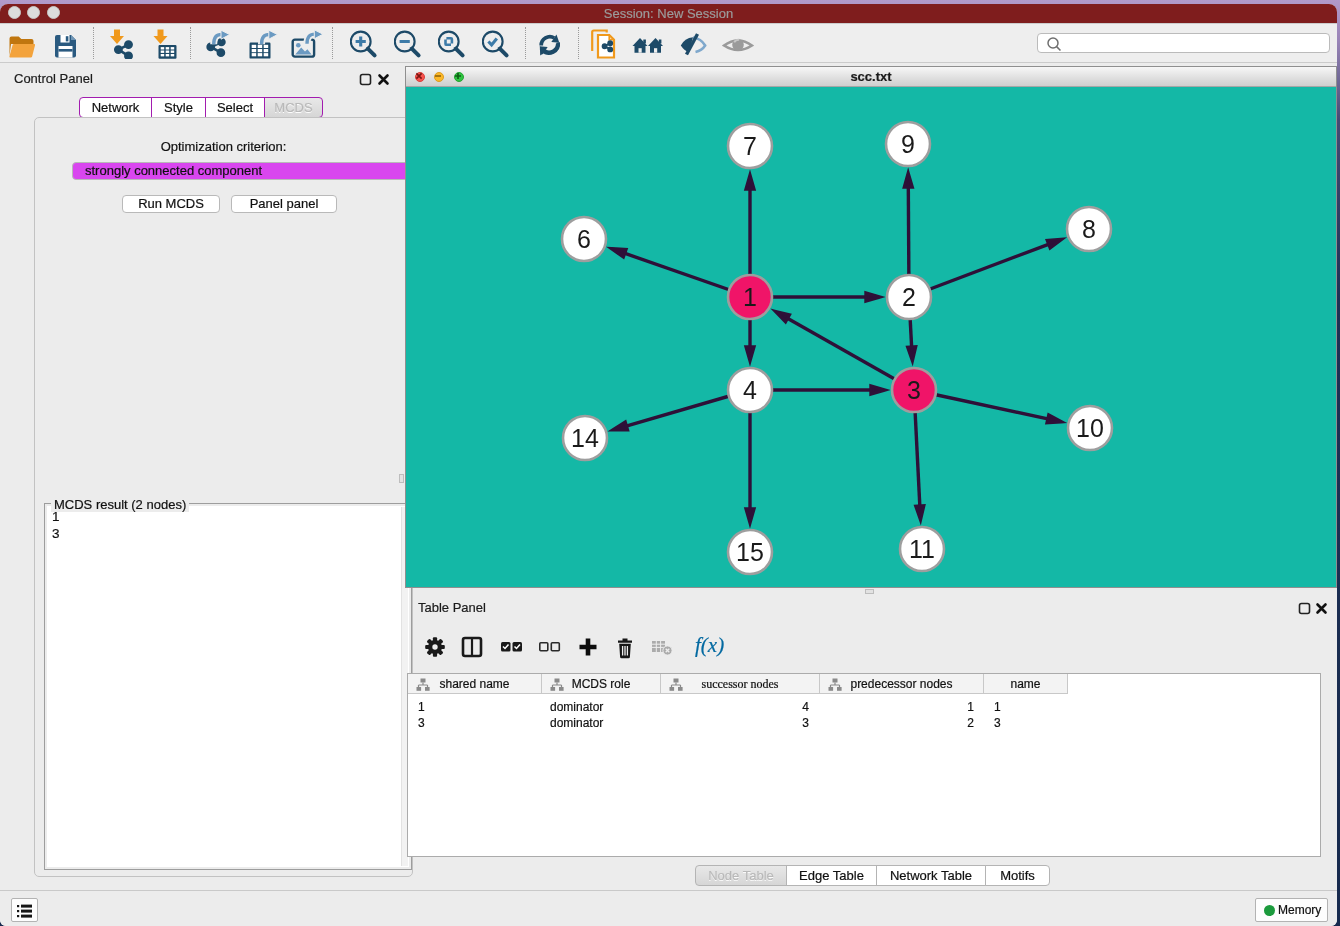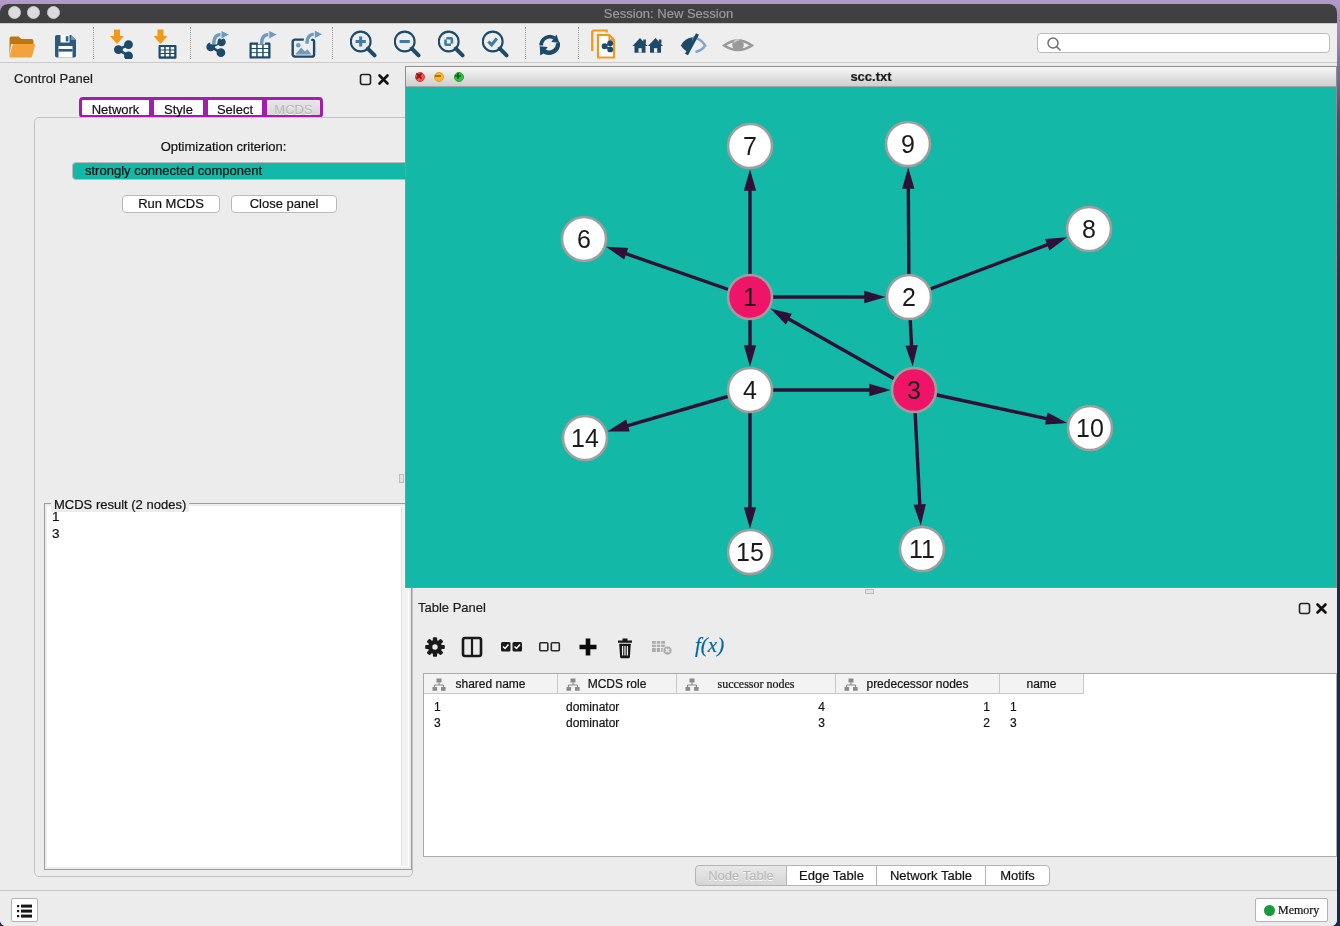--- a/index.html
+++ b/index.html
@@ -1,57 +1,57 @@
 <!DOCTYPE html>
 <html><head>
 <meta charset="utf-8">
 <style>
 * { margin:0; padding:0; box-sizing:border-box; }
 html,body { width:1340px; height:926px; overflow:hidden; }
 body { font-family:"Liberation Sans", sans-serif; -webkit-text-stroke:0.2px; background:linear-gradient(180deg,#b29aca 0px,#9a85b8 40px,#454a74 120px,#1d3054 300px,#172a4e 926px); position:relative; }
 .win { position:absolute; left:0; top:4px; width:1337px; height:922px; background:#ececec; border-radius:8px 8px 6px 6px; overflow:hidden; }
-.titlebar { position:absolute; left:0; top:0; width:100%; height:20px; background:#404040; border-bottom:1px solid #cccccc; }
+.titlebar { position:absolute; left:0; top:0; width:100%; height:20px; background:#7f1d1d; border-bottom:1px solid #cccccc; }
 .tl { position:absolute; top:2px; width:13px; height:13px; border-radius:50%; background:#dcdcdc; border:1px solid #c6c6c6; }
 .title { position:absolute; top:0; left:0; width:100%; text-align:center; font-size:13px; line-height:19px;  color:#9b9b9b; }
 .toolbar { position:absolute; left:0; top:20px; width:100%; height:39px; background:#eeeeee; border-bottom:1px solid #cbcbcb; }
 .tbi { position:absolute; top:5px; height:30px; }
 .sep { position:absolute; top:3px; height:32px; width:0; border-left:1px dotted #9a9a9a; }
 .search { position:absolute; left:1037px; top:9px; width:293px; height:20px; background:#fff; border:1px solid #bbbbbb; border-radius:4px; }
 
 .cp-title { position:absolute; left:14px; top:67px; font-size:13px; color:#1c1c1c; }
 .cptabs { position:absolute; left:79px; top:93px; height:21px; }
-.cptab { position:absolute; top:0; height:21px; background:#fff; border:3px solid #a21caf; font-size:13px; text-align:center; line-height:20px; color:#111; }
+.cptab { position:absolute; top:0; height:21px; background:#fff; border:1px solid #a21caf; font-size:13px; text-align:center; line-height:20px; color:#111; }
 .cppanel { position:absolute; left:6px; top:113px; width:379px; height:760px; background:#ececec; border:1px solid #c2c2c2; border-radius:5px;margin-left:28px; }
 .optlabel { position:absolute; left:0; top:21px; width:100%; text-align:center; font-size:13px; color:#111; }
-.cpselect { position:absolute; left:37px; top:44px; width:375px; height:18px; background:#14b8a6; border:1px solid #b9b9b9; border-radius:4px; font-size:13px; line-height:16px; padding-left:12px; color:#111; }
+.cpselect { position:absolute; left:37px; top:44px; width:375px; height:18px; background:#d946ef; border:1px solid #b9b9b9; border-radius:4px; font-size:13px; line-height:16px; padding-left:12px; color:#111; }
 .cpbtn { position:absolute; top:77px; height:18px; background:#fff; border:1px solid #b9b9b9; border-radius:4px; font-size:13px; text-align:center; line-height:16px; color:#111; }
 .fieldset { position:absolute; left:9px; top:385px; width:368px; height:367px; border:1px solid #9d9d9d; }
 .fieldlabel { position:absolute; left:6px; top:-7px; background:#ececec; padding:0 3px; font-size:13px; color:#111; }
 .fieldwhite { position:absolute; left:2px; top:2px; right:2px; bottom:2px; background:#fff; }
 .fscroll { position:absolute; right:1px; top:1px; width:7px; bottom:1px; background:#f2f2f2; border-left:1px solid #e2e2e2; }
 .ftext { position:absolute; left:5px; top:3px; font-size:13.5px; line-height:16.5px; color:#111; }
 
 .net { position:absolute; left:405px; top:62px; width:932px; height:522px; border:1px solid #8f8f8f; background:#14b8a6; }
 .nettitle { position:absolute; left:0; top:0; width:100%; height:20px; background:linear-gradient(180deg,#f7f7f7,#dadada 70%,#cfcfcf); border-bottom:1px solid #a6a6a6; }
 .nt-text { position:absolute; width:100%; text-align:center; font-size:13px; font-weight:bold; line-height:20px; color:#1a1a1a; }
 .mac { position:absolute; top:5px; width:10px; height:10px; border-radius:50%; }
 .graphwrap { position:absolute; left:0; top:20px; }
 
 .vgrip { position:absolute; left:399px; top:470px; width:5px; height:9px; background:#e2e2e2; border:1px solid #bdbdbd; }
 .hgrip { position:absolute; left:865px; top:585px; width:9px; height:5px; background:#e2e2e2; border:1px solid #bdbdbd; }
 
 .tp-title { position:absolute; left:418px; top:596px; font-size:13px; color:#1c1c1c; }
 .tp-toolbar { position:absolute; left:418px; top:629px; }
-.tbl { position:absolute; left:423px; top:669px; width:914px; height:184px; background:#fff; border:1px solid #ababab; }
+.tbl { position:absolute; left:407px; top:669px; width:914px; height:184px; background:#fff; border:1px solid #ababab; }
 .thead { position:absolute; left:0; top:0; height:20px; background:#f3f3f3; border-bottom:1px solid #c8c8c8; border-right:1px solid #c8c8c8; font-size:12px; color:#111; text-align:center; line-height:20px; }
 .trow { position:absolute; font-size:12px; color:#111; line-height:16px; }
 .bt-tabs { position:absolute; top:861px; height:21px; }
 .bt { position:absolute; top:0; height:21px; border:1px solid #b4b4b4; background:#fff; font-size:13px; line-height:20px; text-align:center; color:#111; }
 
-.status { position:absolute; left:0; top:886px; width:100%; height:36px; background:#ececec; border-top:1px solid #c9c9c9;font-family:Liberation Serif, serif; }
+.status { position:absolute; left:0; top:886px; width:100%; height:36px; background:#ececec; border-top:1px solid #c9c9c9; }
 .listbtn { position:absolute; left:11px; top:7px; width:27px; height:24px; background:#fdfdfd; border:1px solid #b3b3b3; border-radius:2px; }
 .membtn { position:absolute; right:9px; top:7px; width:73px; height:24px; background:#fdfdfd; border:1px solid #b3b3b3; border-radius:2px; font-size:12px; line-height:22px; text-align:left; padding-left:22px; color:#111; }
 .memdot { position:absolute; left:8px; top:6px; width:11px; height:11px; border-radius:50%; background:#1b9a3c; }
 .icon-abs { position:absolute; }
 </style>
 </head>
 <body>
 <div class="win">
 
   <div class="titlebar">
@@ -221,21 +221,21 @@
     <div class="cptab" style="left:72px; width:55px;">Style</div>
     <div class="cptab" style="left:126px; width:60px;">Select</div>
     <div class="cptab" style="left:185px; width:59px; border-radius:0 4px 4px 0; background:linear-gradient(180deg,#e8e8e8,#d6d6d6); color:#b9b9b9; text-shadow:0 1px 0 #fdfdfd;">MCDS</div>
   </div>
   <div class="cppanel">
     <div class="optlabel">Optimization criterion:</div>
     <div class="cpselect">strongly connected component<svg width="9" height="14" viewBox="0 0 9 14" style="position:absolute;right:7px;top:1px;">
           <path d="M1.5 5 L4.5 1.5 L7.5 5 M1.5 9 L4.5 12.5 L7.5 9" stroke="#444" stroke-width="1.6" fill="none" stroke-linejoin="round"></path>
         </svg></div>
     <div class="cpbtn" style="left:87px; width:98px;">Run MCDS</div>
-    <div class="cpbtn" style="left:196px; width:106px;">Close panel</div>
+    <div class="cpbtn" style="left:196px; width:106px;">Panel panel</div>
     <div class="fieldset">
       <div class="fieldwhite">
           <div class="fscroll"></div>
           <div class="ftext">1<br>3</div>
         </div>
       <div class="fieldlabel">MCDS result (2 nodes)</div>
     </div>
   </div>
 
   <div class="net">

